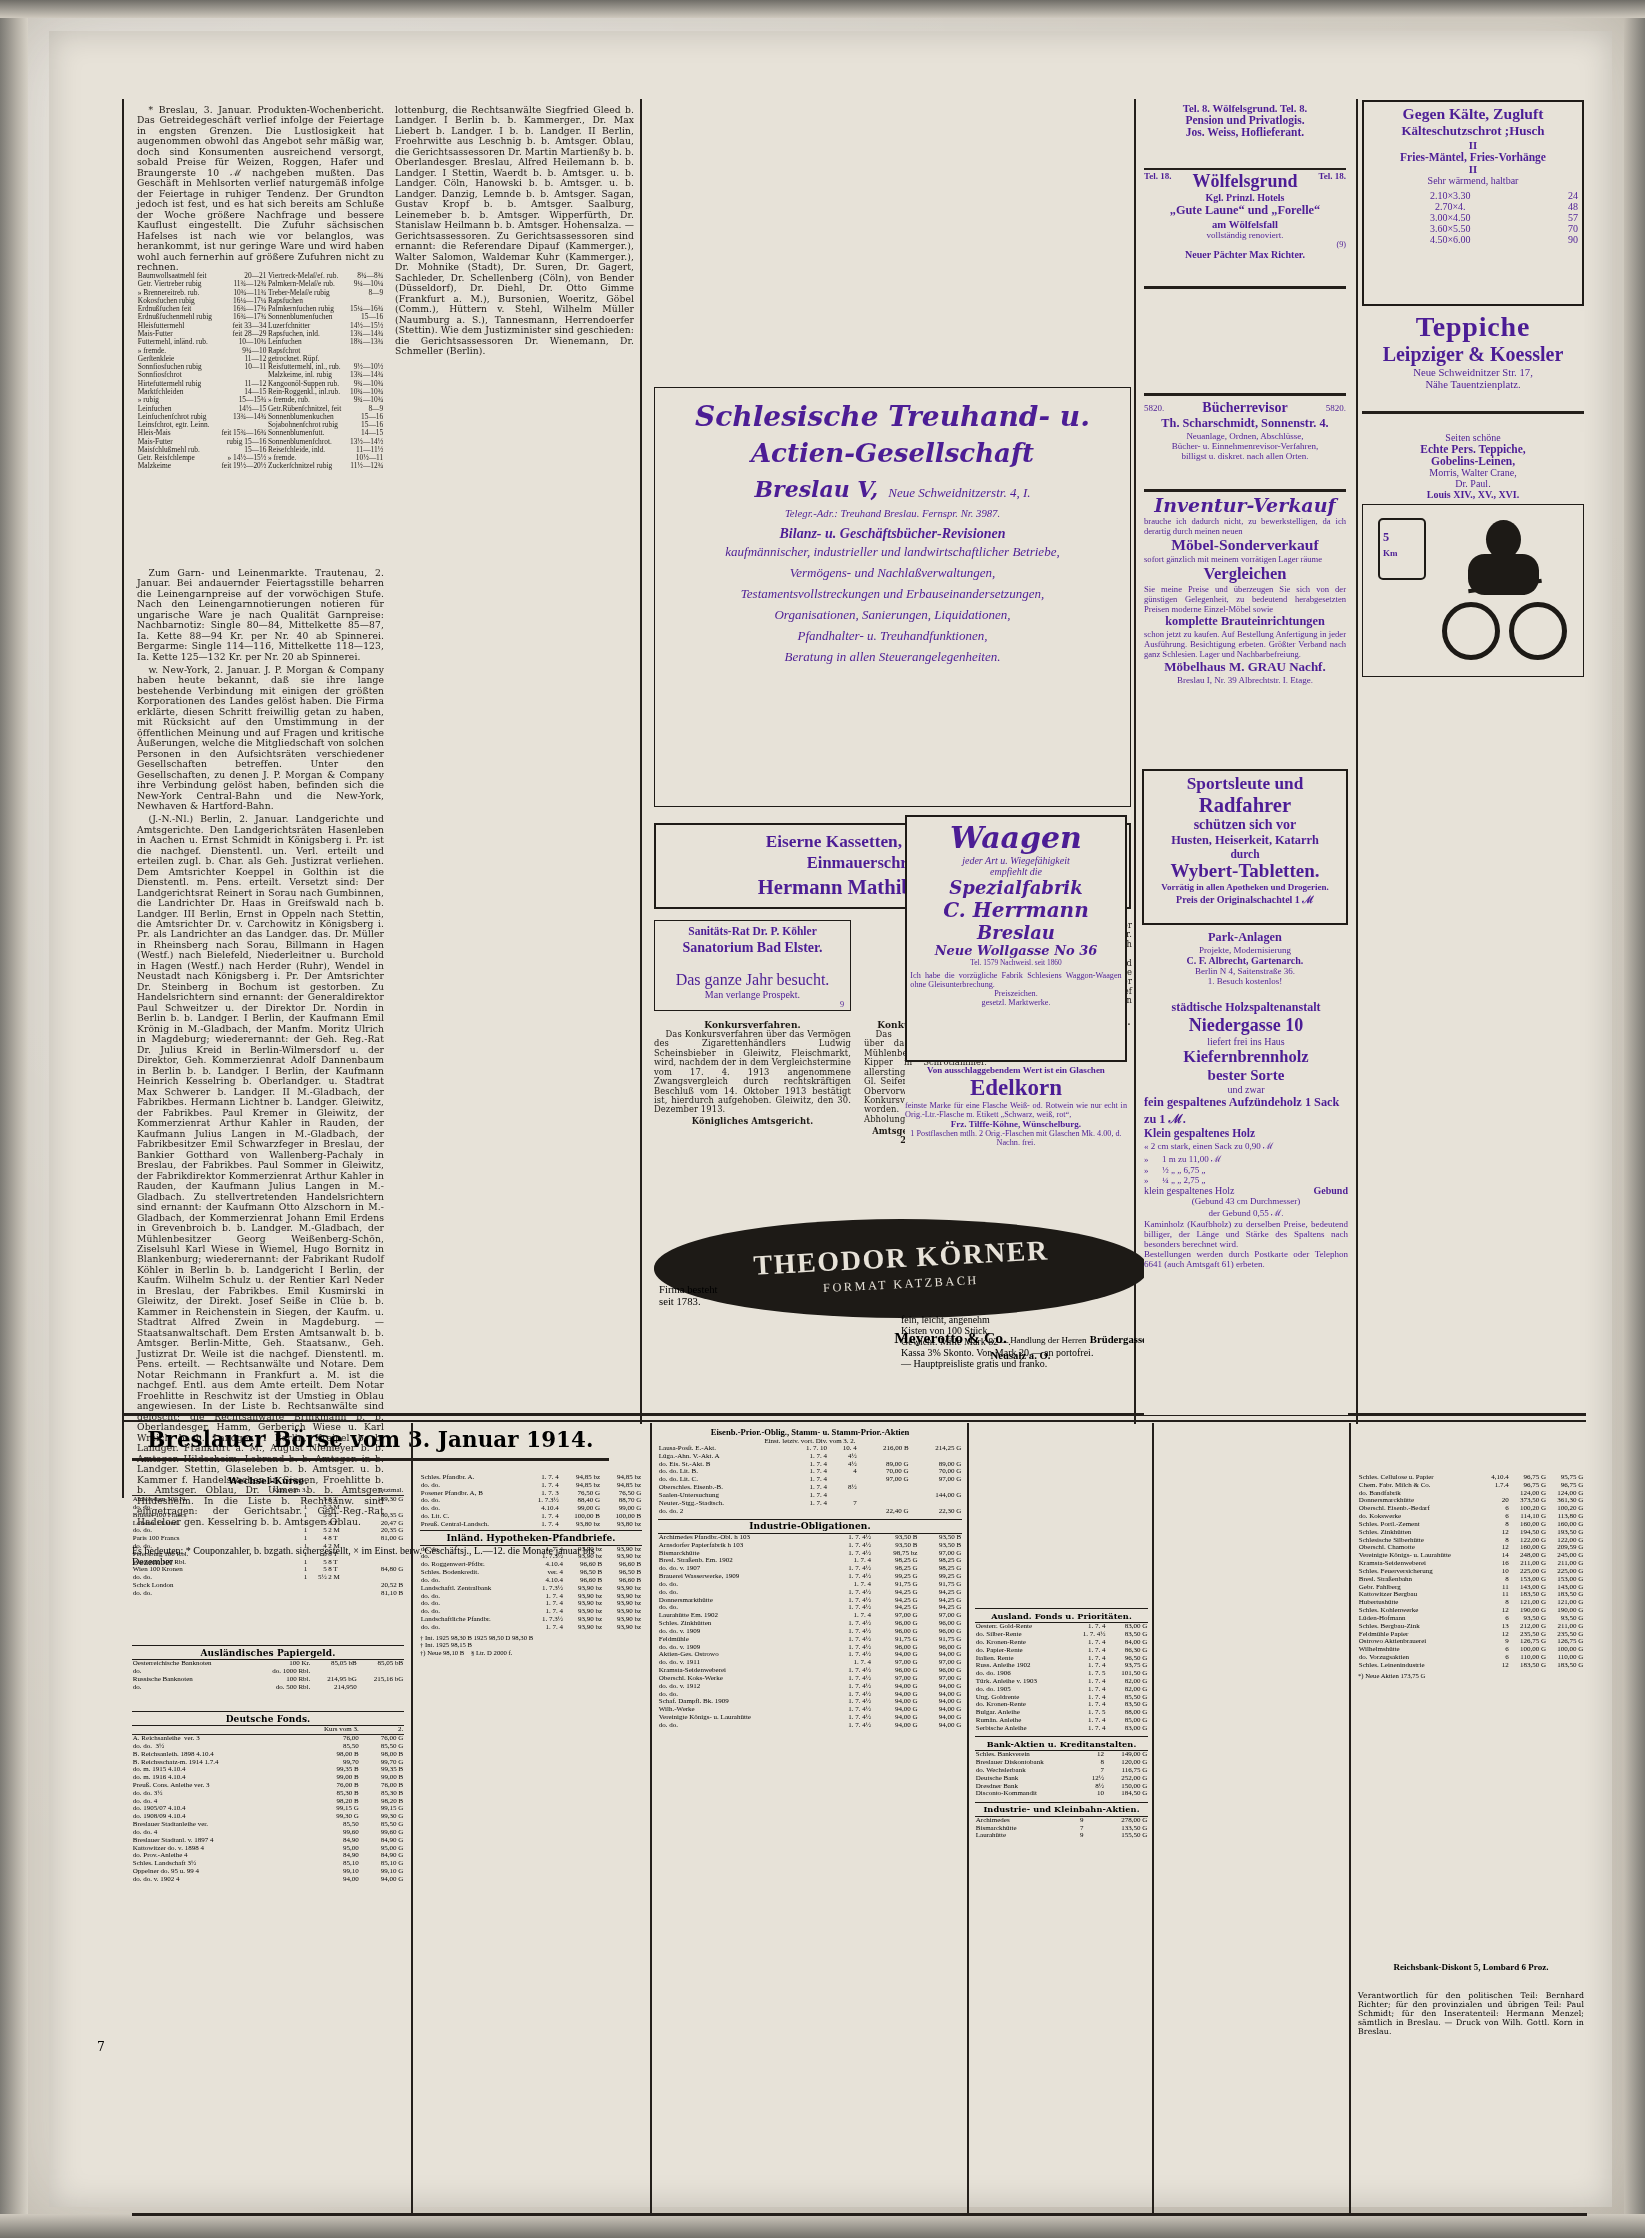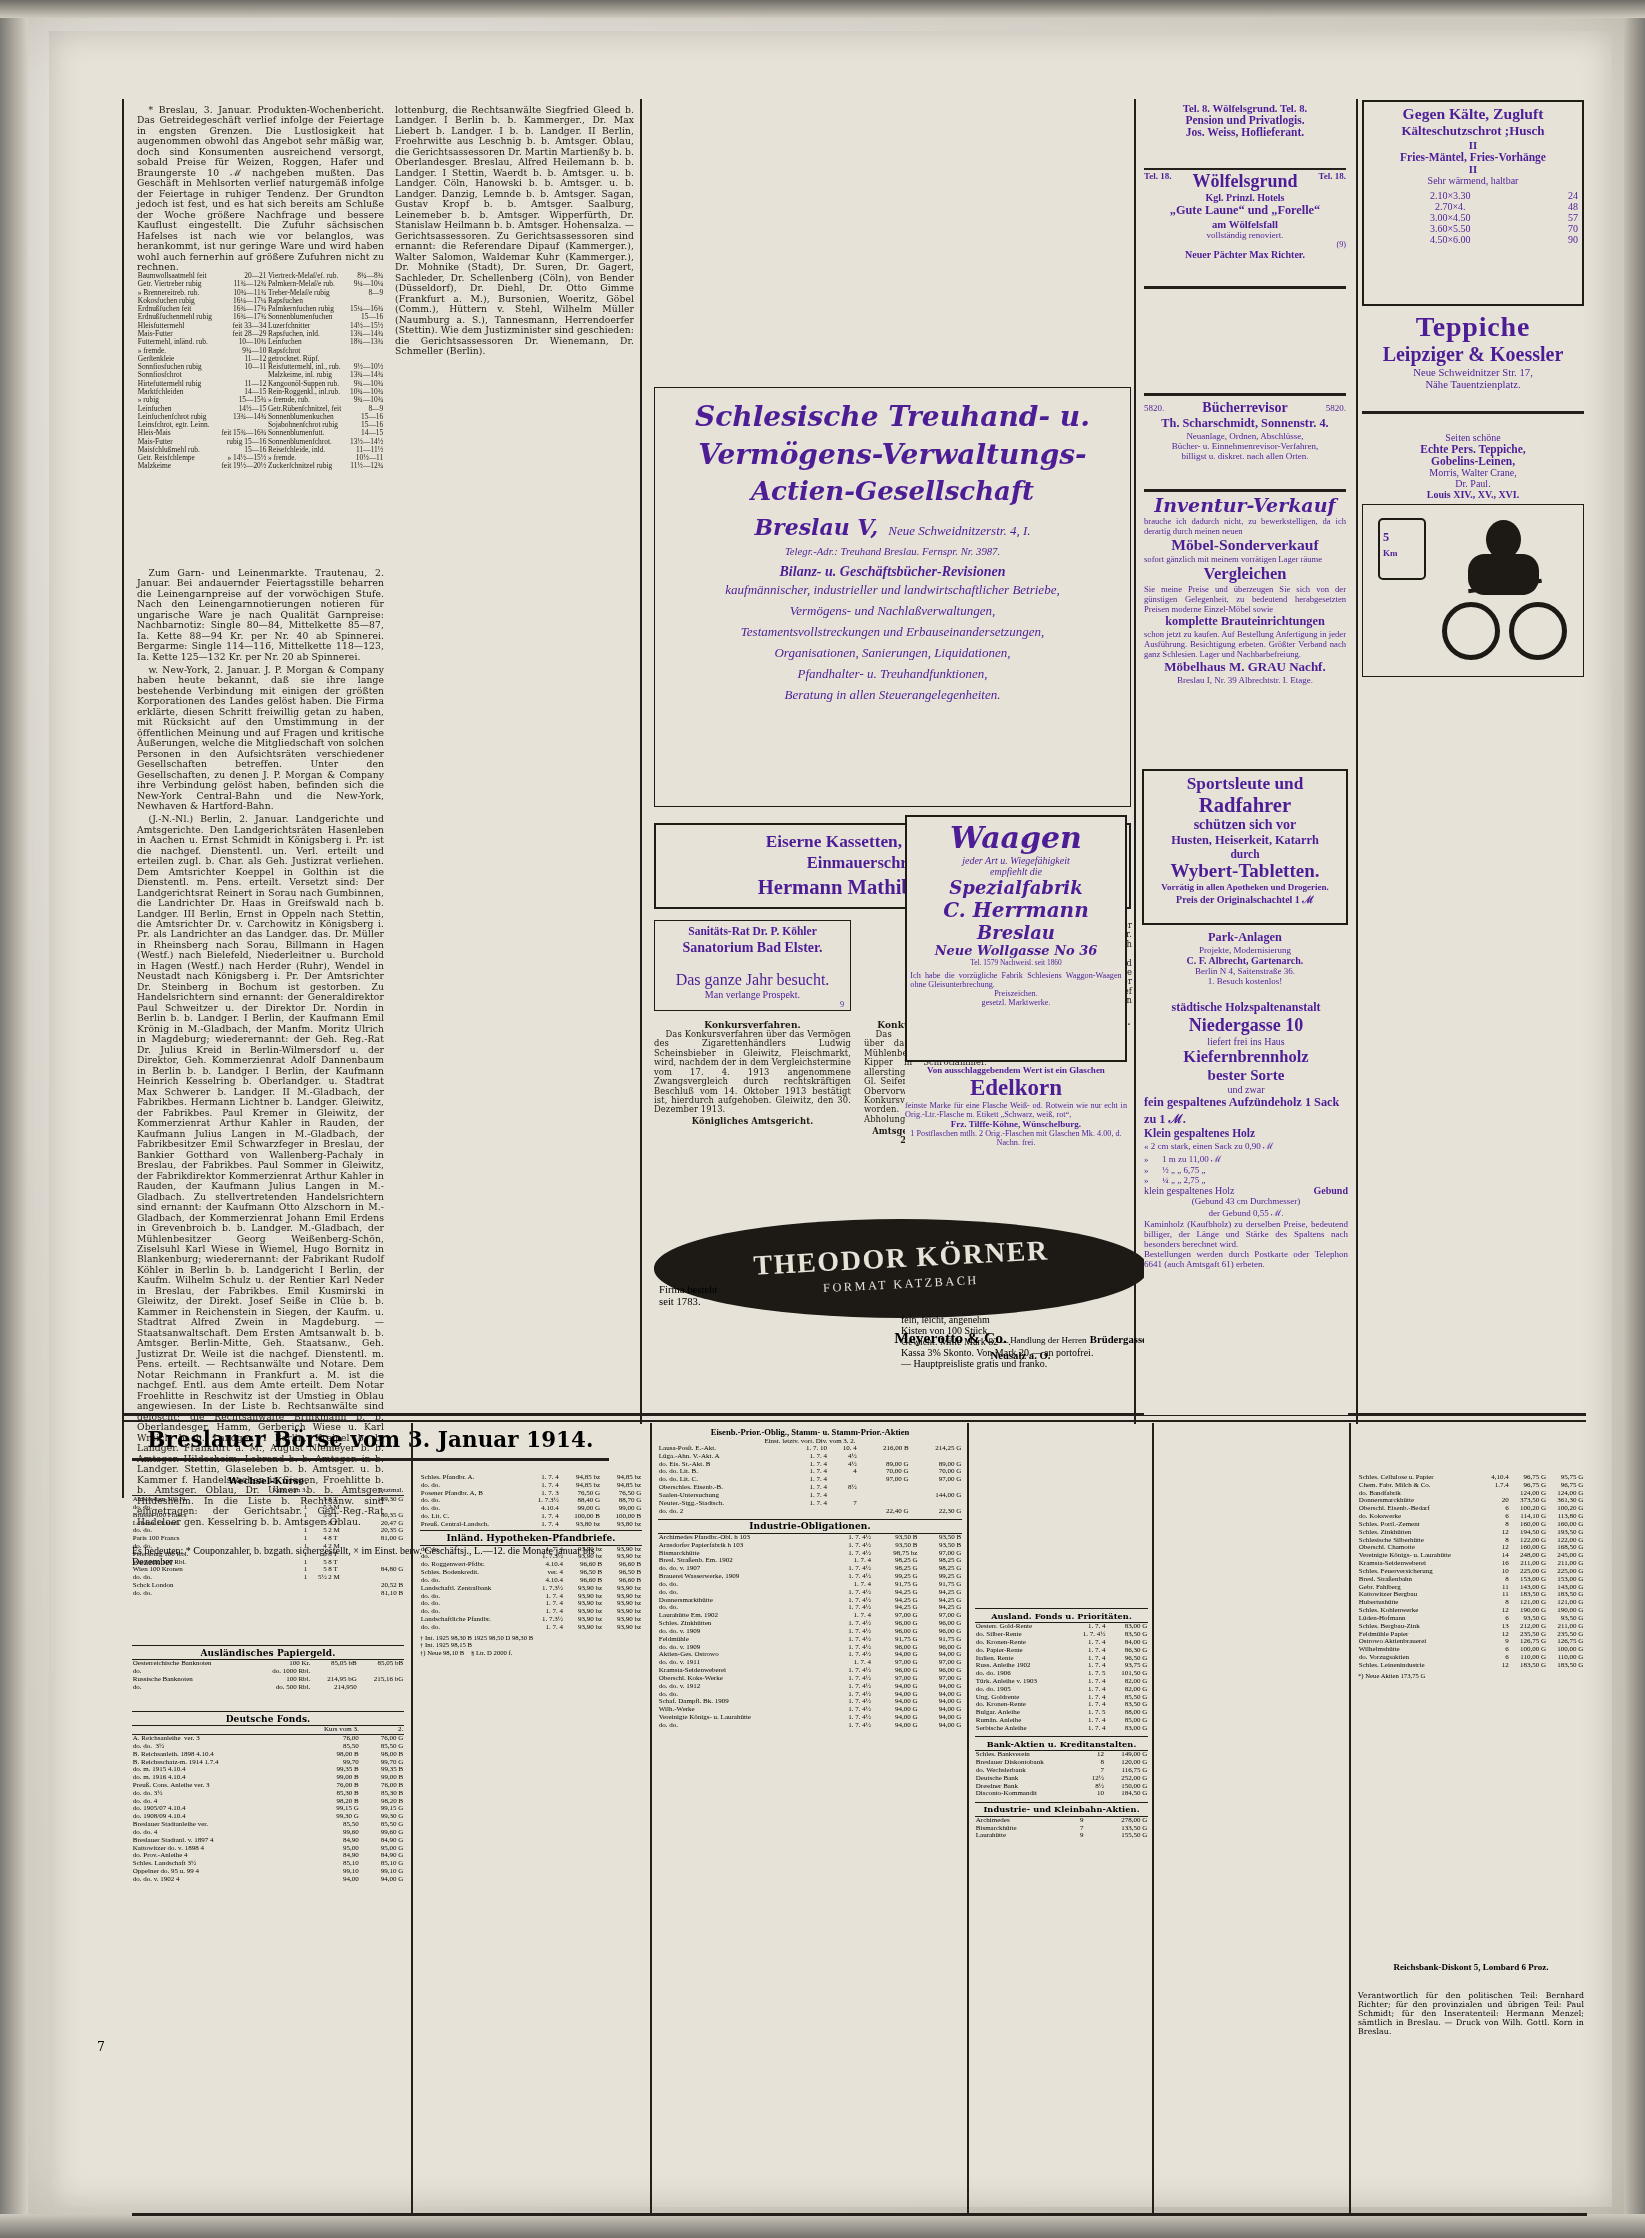--- a/index.html
+++ b/index.html
@@ -250,21 +250,20 @@
     <p>(J.-N.-Nl.) Berlin, 2. Januar. Landgerichte und Amtsgerichte. Den Landgerichtsräten Hasenleben in Aachen u. Ernst Schmidt in Königsberg i. Pr. ist die nachgef. Dienstentl. un. Verl. erteilt und erteilen zugl. b. Char. als Geh. Justizrat verliehen. Dem Amtsrichter Koeppel in Golthin ist die Dienstentl. m. Pens. erteilt. Versetzt sind: Der Landgerichtsrat Reinert in Sorau nach Gumbinnen, die Landrichter Dr. Haas in Greifswald nach b. Landger. III Berlin, Ernst in Oppeln nach Stettin, die Amtsrichter Dr. v. Carchowitz in Königsberg i. Pr. als Landrichter an das Landger. das. Dr. Müller in Rheinsberg nach Sorau, Billmann in Hagen (Westf.) nach Bielefeld, Niederleitner u. Burchold in Hagen (Westf.) nach Herder (Ruhr), Wendel in Neustadt nach Königsberg i. Pr. Der Amtsrichter Dr. Steinberg in Bochum ist gestorben. Zu Handelsrichtern sind ernannt: der Generaldirektor Paul Schweitzer u. der Direktor Dr. Nordin in Berlin b. b. Landger. I Berlin, der Kaufmann Emil Krönig in M.-Gladbach, der Manfm. Moritz Ulrich in Magdeburg; wiederernannt: der Geh. Reg.-Rat Dr. Julius Kreid in Berlin-Wilmersdorf u. der Direktor, Geh. Kommerzienrat Adolf Dannenbaum in Berlin b. b. Landger. I Berlin, der Kaufmann Heinrich Kesselring b. Oberlandger. u. Stadtrat Max Schwerer b. Landger. II M.-Gladbach, der Fabrikbes. Hermann Lichtner b. Landger. Gleiwitz, der Fabrikbes. Paul Kremer in Gleiwitz, der Kommerzienrat Arthur Kahler in Rauden, der Kaufmann Julius Langen in M.-Gladbach, der Fabrikbesitzer Emil Schwarzfeger in Breslau, der Bankier Gotthard von Wallenberg-Pachaly in Breslau, der Fabrikbes. Paul Sommer in Gleiwitz, der Fabrikdirektor Kommerzienrat Arthur Kahler in Rauden, der Kaufmann Julius Langen in M.-Gladbach. Zu stellvertretenden Handelsrichtern sind ernannt: der Kaufmann Otto Alzschorn in M.-Gladbach, der Kommerzienrat Johann Emil Erdens in Grevenbroich b. b. Landger. M.-Gladbach, der Mühlenbesitzer Georg Weißenberg-Schön, Ziselsuhl Karl Wiese in Wiemel, Hugo Bornitz in Blankenburg; wiederernannt: der Fabrikant Rudolf Köhler in Berlin b. b. Landgericht I Berlin, der Kaufm. Wilhelm Schulz u. der Rentier Karl Neder in Breslau, der Fabrikbes. Emil Kusmirski in Gleiwitz, der Direkt. Josef Seiße in Clüe b. b. Kammer in Reichenstein in Siegen, der Kaufm. u. Stadtrat Alfred Zwein in Magdeburg. — Staatsanwaltschaft. Dem Ersten Amtsanwalt b. b. Amtsger. Berlin-Mitte, Geh. Staatsanw., Geh. Justizrat Dr. Weile ist die nachgef. Dienstentl. m. Pens. erteilt. — Rechtsanwälte und Notare. Dem Notar Reichmann in Frankfurt a. M. ist die nachgef. Entl. aus dem Amte erteilt. Dem Notar Froehlitte in Reschwitz ist der Umstieg in Oblau angewiesen. In der Liste b. Rechtsanwälte sind gelöscht; die Rechtsanwälte Brinkmann b. b. Oberlandesger. Hamm, Gerberich Wiese u. Karl Wreich b. b. Landger. I Berlin, Kreipel b. b. Landger. Frankfurt a. M., August Niemeyer b. b. Amtsger. Hildesheim, Lebrand b. b. Amtsger. in b. Landger. Stettin, Glaseleben b. b. Amtsger. u. b. Kammer f. Handelssachen in Siegen, Froehlitte b. b. Amtsger. Oblau, Dr. Ulmer b. b. Amtsger. Hildesheim. In die Liste b. Rechtsanw. sind eingetragen: der Gerichtsabr. Geh.-Reg.-Rat Hadeloer gen. Kesselring b. b. Amtsger. Oblau.</p>
   </div>
 
   <div class="col frak" style="left:395px;top:105px;width:239px;">
     <p style="text-indent:0">lottenburg, die Rechtsanwälte Siegfried Gleed b. Landger. I Berlin b. b. Kammerger., Dr. Max Liebert b. Landger. I b. b. Landger. II Berlin, Froehrwitte aus Leschnig b. b. Amtsger. Oblau, die Gerichtsassessoren Dr. Martin Martienßy b. b. Oberlandesger. Breslau, Alfred Heilemann b. b. Landger. I Stettin, Waerdt b. b. Amtsger. u. b. Landger. Cöln, Hanowski b. b. Amtsger. u. b. Landger. Danzig, Lemnde b. b. Amtsger. Sagan, Gustav Kropf b. b. Amtsger. Saalburg, Leinemeber b. b. Amtsger. Wipperfürth, Dr. Stanislaw Heilmann b. b. Amtsger. Hohensalza. — Gerichtsassessoren. Zu Gerichtsassessoren sind ernannt: die Referendare Dipauf (Kammerger.), Walter Salomon, Waldemar Kuhr (Kammerger.), Dr. Mohnike (Stadt), Dr. Suren, Dr. Gagert, Sachleder, Dr. Schellenberg (Cöln), von Bender (Düsseldorf), Dr. Diehl, Dr. Otto Gimme (Frankfurt a. M.), Bursonien, Woeritz, Göbel (Comm.), Hüttern v. Stehl, Wilhelm Müller (Naumburg a. S.), Tannesmann, Herrendoerfer (Stettin). Wie dem Justizminister sind geschieden: die Gerichtsassessoren Dr. Wienemann, Dr. Schmeller (Berlin).</p>
   </div>
 
   <div class="ad" style="left:654px;top:387px;width:477px;height:420px;">
     <div class="adinner ctr">
       <div class="script" style="font-size:28px;font-weight:bold;margin-top:8.2px;">Schlesische Treuhand- u.</div>
-      <div class="script" style="font-size:28px;font-weight:bold;margin-top:5px;">Vermögens-Verwaltungs-</div>
       <div class="script" style="font-size:26px;font-weight:bold;margin-top:5px;">Actien-Gesellschaft</div>
       <div style="margin-top:8.2px;display:flex;justify-content:center;align-items:baseline;gap:10px;">
         <span class="script" style="font-size:22px;font-weight:bold;">Breslau V,</span>
         <span class="i" style="font-size:13px;">Neue Schweidnitzerstr. 4, I.</span>
       </div>
       <div class="i" style="font-size:10.7px;margin-top:4.1px;">Telegr.-Adr.: Treuhand Breslau.   Fernspr. Nr. 3987.</div>
       <div class="i b" style="font-size:14px;margin-top:7.4px;">Bilanz- u. Geschäftsbücher-Revisionen</div>
       <div class="i" style="font-size:13px;margin-top:2.5px;">kaufmännischer, industrieller und landwirtschaftlicher Betriebe,</div>
       <div class="i" style="font-size:13px;margin-top:5px;">Vermögens- und Nachlaßverwaltungen,</div>
       <div class="i" style="font-size:13px;margin-top:5px;">Testamentsvollstreckungen und Erbauseinandersetzungen,</div>
@@ -1339,21 +1338,21 @@
       <tr>
             <td>Schlesische Silberhütte</td>
             <td class="n">8</td>
             <td class="n">122,00 G</td>
             <td class="n">122,00 G</td>
           </tr>
       <tr>
             <td>Oberschl. Chamotte</td>
             <td class="n">12</td>
             <td class="n">160,00 G</td>
-            <td class="n">168,50 G</td>
+            <td class="n">209,59 G</td>
           </tr>
       <tr>
             <td>Vereinigte Königs- u. Laurahütte</td>
             <td class="n">14</td>
             <td class="n">248,00 G</td>
             <td class="n">245,00 G</td>
           </tr>
       <tr>
             <td>Kramsta-Seidenweberei</td>
             <td class="n">16</td>

